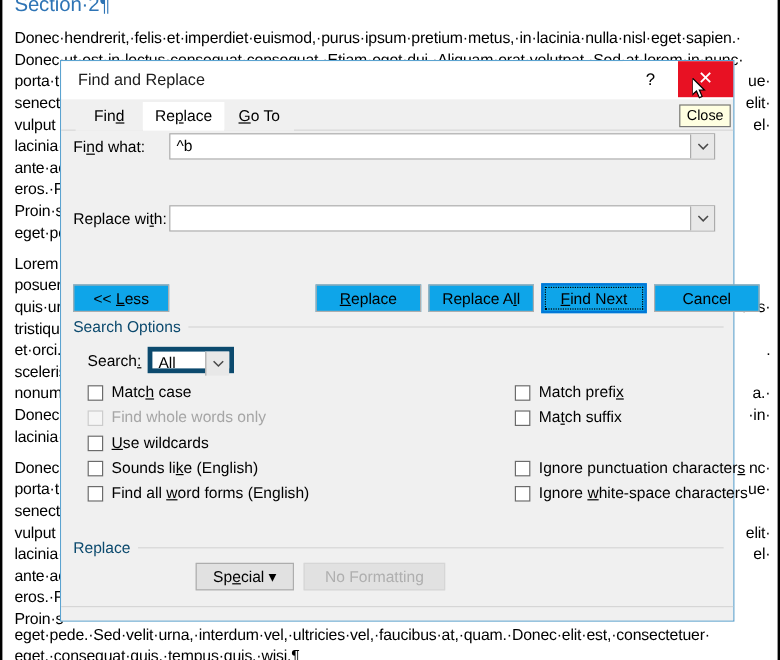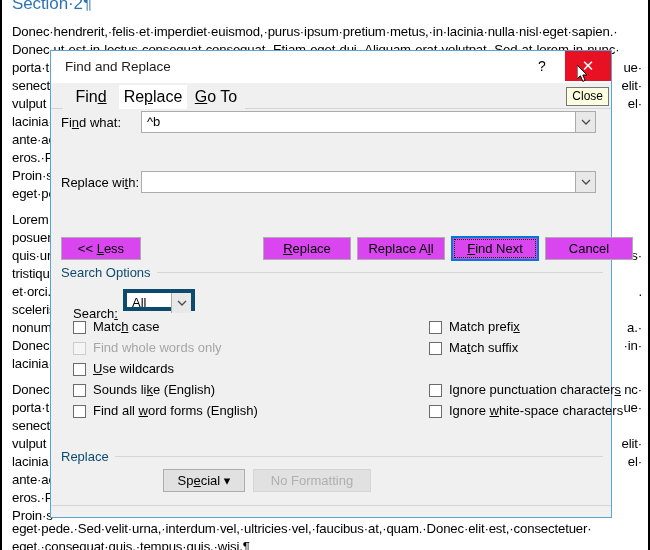--- a/index.html
+++ b/index.html
@@ -129,21 +129,21 @@
     position: absolute;
     left: 0; bottom: 0; right: 0;
     height: 1px;
     background: #d4d4d4;
   }
   .tab {
     position: absolute;
     top: 2px;
     height: 24px;
     line-height: 24px;
-    font-size: 16px;
+    font-size: 13px;
     color: #000;
     text-align: center;
     background: #f0f0f0;
     cursor: default;
     box-sizing: border-box;
     z-index: 2;
   }
   .tab.active {
     background: #ffffff;
     z-index: 3;
@@ -191,21 +191,21 @@
 
   #find-what-label   { left: 10px; top: 6px; }
   #find-what-combo   { left: 90px; top: 2px; width: 455px; }
   #replace-with-label{ left: 10px; top: 66px; }
   #replace-with-combo{ left: 90px; top: 62px; width: 455px; }
 
   
   .btn {
     position: absolute;
     height: 23px;
-    background: #d946ef;
+    background: #0ea5e9;
     border: 1px solid #ADADAD;
     font-size: 13px;
     color: #000;
     font-family: "Liberation Sans", sans-serif;
     text-align: center;
     line-height: 21px;
     cursor: default;
     box-sizing: border-box;
     padding: 0;
     white-space: nowrap;
@@ -240,21 +240,21 @@
     height: 1px;
     background: #D6D6D6;
   }
   #search-options-label { left: 10px; top: 156px; }
   #search-options-line  { left: 10px; top: 163px; width: 542px; }
   #replace-group-label  { left: 10px; top: 340px; }
   #replace-group-line   { left: 10px; top: 347px; width: 542px; }
   #bottom-sep-line      { left: 0px;  top: 396px; width: 560px; background:#D6D6D6; }
 
   
-  #search-row-label { left: 22px; top: 197px; text-align: right; }
+  #search-row-label { left: 22px; top: 184px; text-align: right; }
   #search-select {
     position: absolute;
     left: 72px; top: 180px;
     width: 72px; height: 22px;
     background: #ffffff;
     border: 4px solid #0c4a6e;
     box-sizing: border-box;
   }
   #search-select .sel-text {
     position: absolute; left: 5px; top: 2px;

